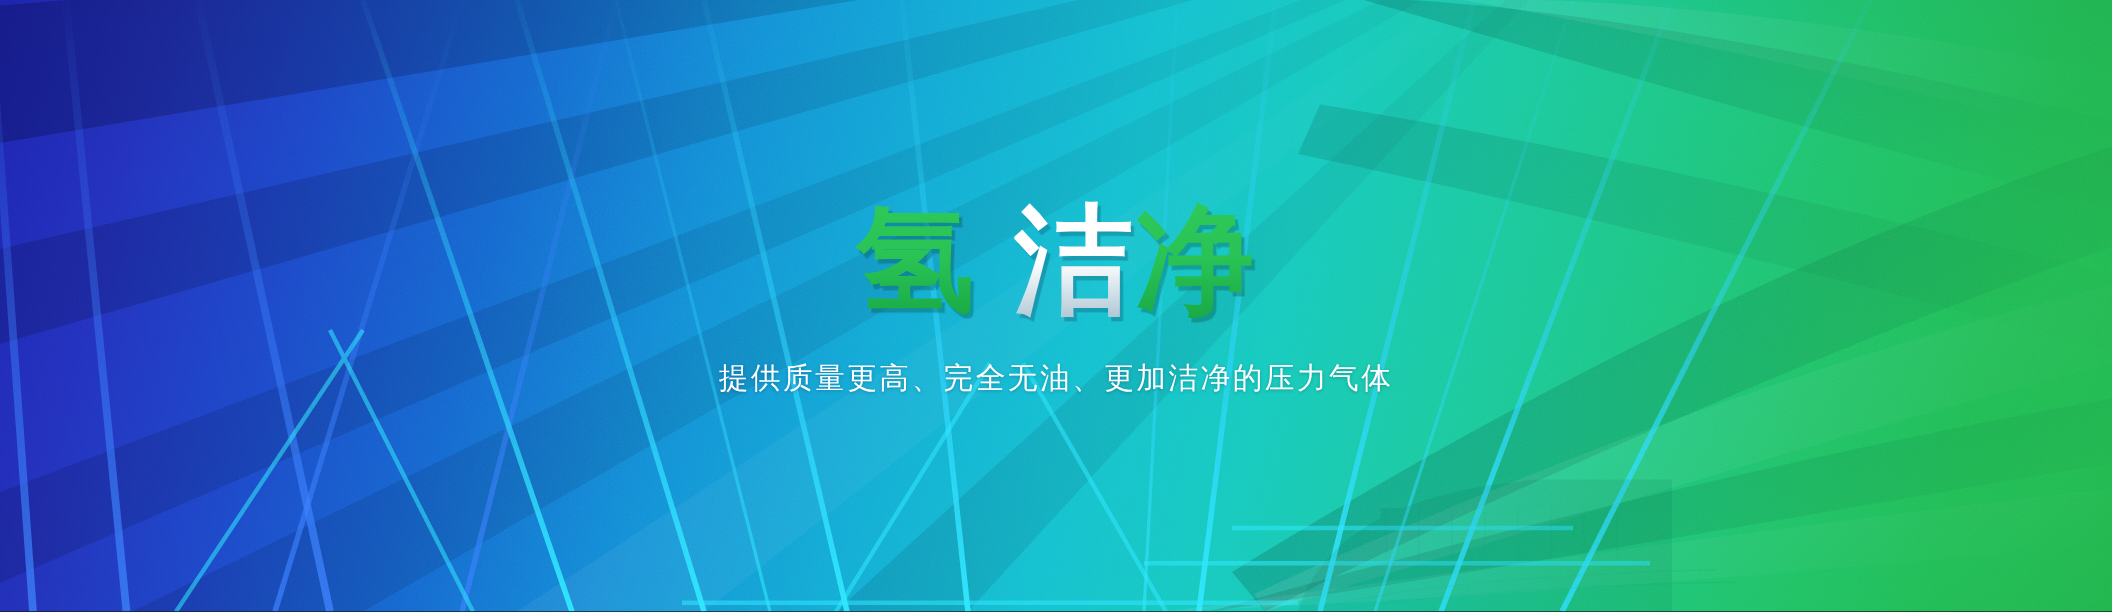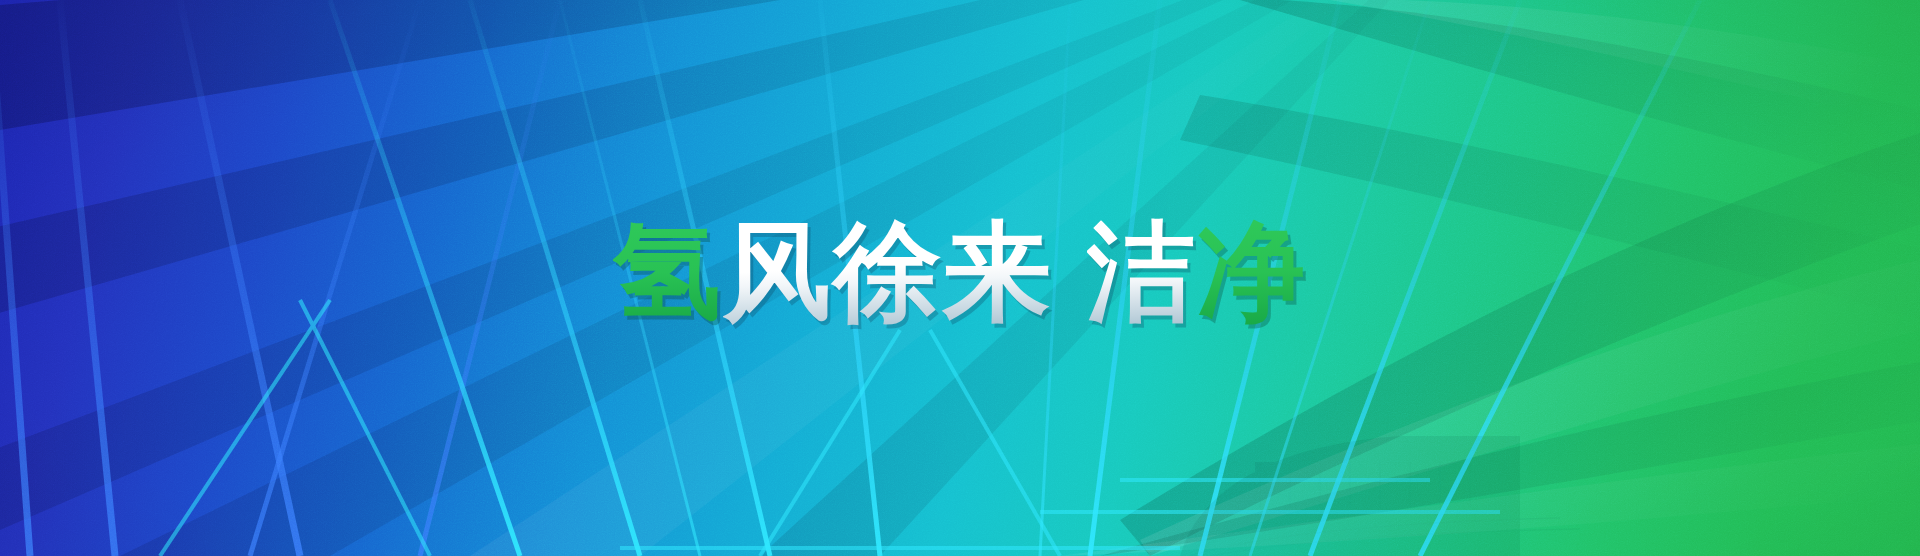--- a/index.html
+++ b/index.html
@@ -240,21 +240,21 @@
       <rect width="1920" height="556" filter="url(#nz)"></rect>
     </svg>
   </div>
 
   <div class="vignette"></div>
 
   <div class="content">
 
     <div class="headline">
       <span class="seg g">氢</span>
-      <span class="seg w">风徐来</span>
       <span class="gap"></span>
       <span class="seg w">洁</span>
       <span class="seg g">净</span>
     </div>
 
+    <div class="subtitle">提供质量更高、完全无油、更加洁净的压力气体</div>
 
   </div>
 </div>
 
 </body></html>

